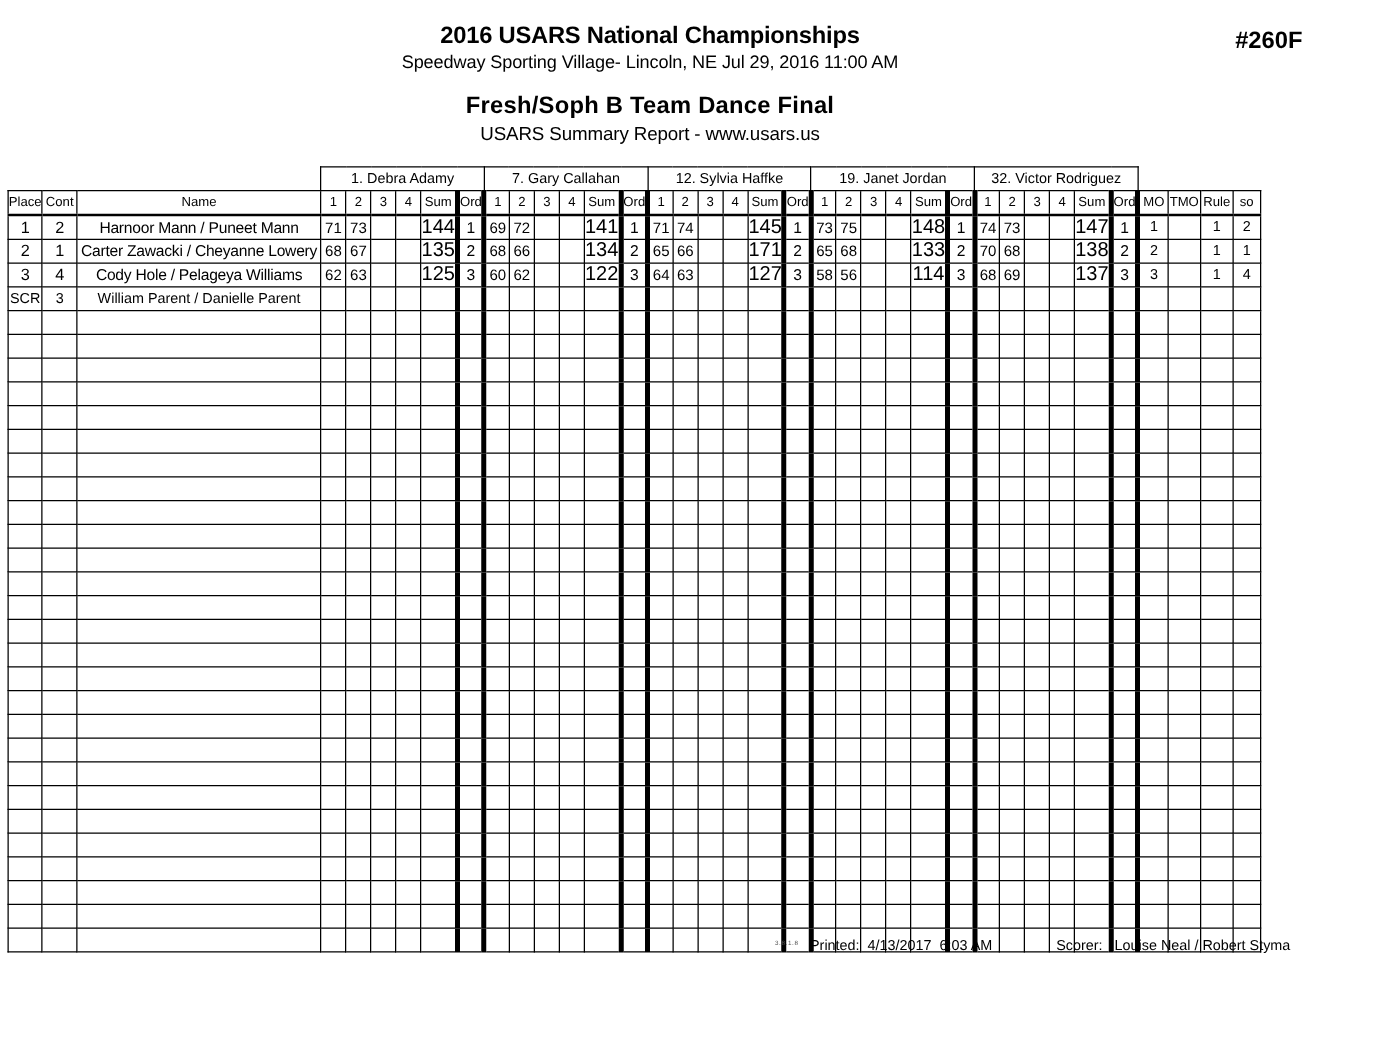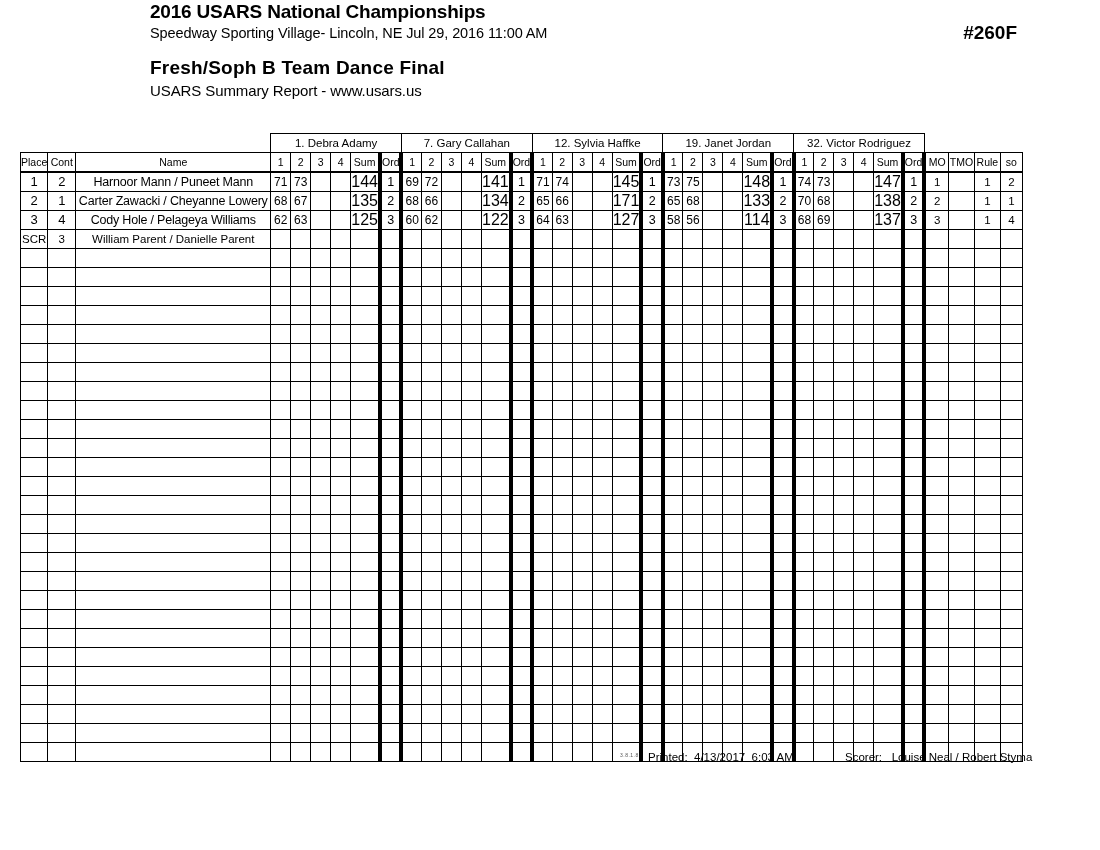--- a/index.html
+++ b/index.html
@@ -30,22 +30,23 @@
     top: 19px;
     font-size: 10.5px;
     line-height: 15px;
     white-space: nowrap;
   }
   .req-line { white-space: pre; }
 
   #title-stack {
     position: absolute;
     left: 150px;
-    top: 1px;
+    top: 18px;
     width: 740px;
+    text-align: center;
   }
   #meet-title {
     font-size: 19px;
     font-weight: bold;
     letter-spacing: -0.2px;
     line-height: 22px;
   }
   #meet-venue {
     font-size: 14.5px;
     font-weight: normal;
@@ -59,30 +60,30 @@
     letter-spacing: 0.2px;
     margin-top: 12px;
   }
   #report-subtitle {
     font-size: 15px;
     line-height: 22px;
     letter-spacing: -0.1px;
   }
   #event-number {
     position: absolute;
-    right: 83px;
+    right: 58px;
     top: 22px;
     font-size: 19px;
     font-weight: bold;
   }
 
   
   #score-table {
     position: absolute;
-    left: 20px;
+    left: 6px;
     top: 133px;
     border-collapse: collapse;
     table-layout: fixed;
     font-size: 10.5px;
   }
   #score-table td, #score-table th {
     border: 1px solid #000;
     padding: 0;
     margin: 0;
     text-align: center;

